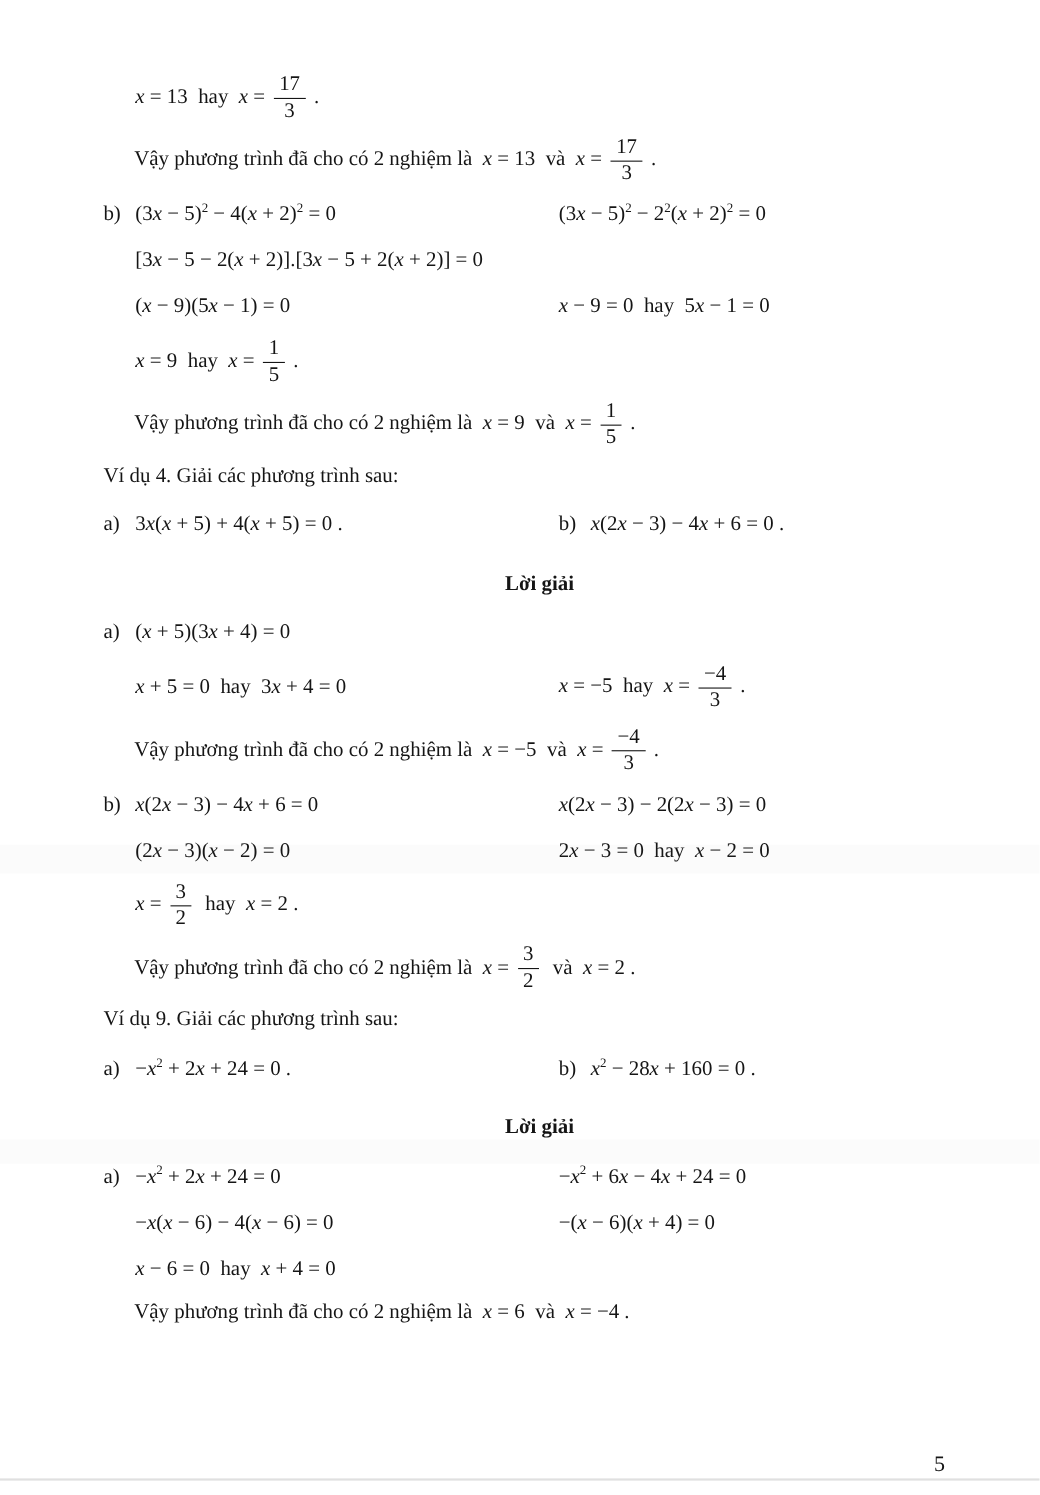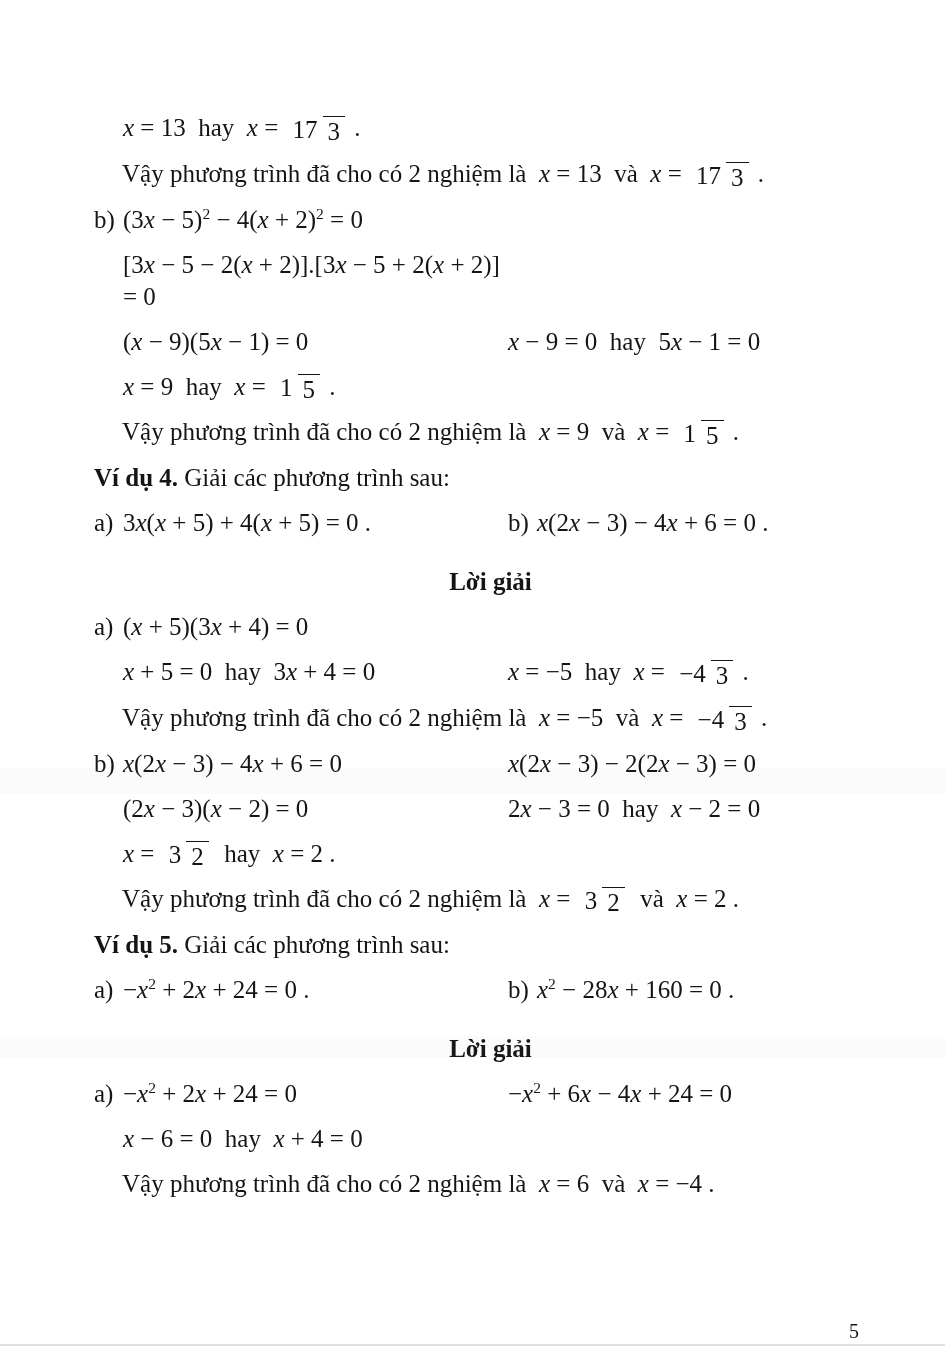--- a/index.html
+++ b/index.html
@@ -7,36 +7,36 @@
     width:945px;height:1359px;
     background:#ffffff;
     font-family:"Liberation Serif", serif;
     color:#151515;
     position:relative;
     overflow:hidden;
   }
   .content{
     position:absolute;
     left:0; top:0; right:0;
-    padding:112px 58px 0 94px;
-    font-size:25px;
+    padding:67px 58px 0 94px;
+    font-size:19px;
     line-height:1.28;
   }
   .row{margin:0 0 13px 0; min-height:29px;}
   .row.two{display:grid;grid-template-columns:29px 385px 1fr;align-items:center;}
   .row.items{display:grid;grid-template-columns:29px 385px 29px 1fr;align-items:center;}
   .row.single{display:grid;grid-template-columns:29px 1fr;align-items:center;}
   .row.para{padding-left:28px;}
   .row.center{text-align:center;font-weight:bold;margin-top:27px;}
-  .row.heading b{font-weight:bold;}
+  .row.heading b{font-weight:normal;}
   .m{white-space:pre-wrap;}
   .m sup{font-size:62%;line-height:0;}
   .vx{font-style:italic;}
   .frac{
-    display:inline-flex;flex-direction:row;
+    display:inline-flex;flex-direction:column;
     text-align:center;vertical-align:middle;
     margin:0 3px;line-height:1.08;
   }
   .frac .fnum{display:block;padding:0 5px 1px 5px;}
   .frac .fden{display:block;border-top:1.4px solid #151515;padding:1px 5px 0 5px;}
   .pageno{
     position:absolute;
     right:86px; bottom:16px;
     font-size:20px;
   }
@@ -50,20 +50,21 @@
 
 <div class="content" id="rows">
     <div class="row single">
       <span class="lab m"></span>
       <span class="m"><span class="vx">x</span> = 13  hay  <span class="vx">x</span> = <span class="frac"><span class="fnum">17</span><span class="fden">3</span></span> .</span>
     </div>
     <div class="row para"><span class="m">Vậy phương trình đã cho có 2 nghiệm là  <span class="vx">x</span> = 13  và  <span class="vx">x</span> = <span class="frac"><span class="fnum">17</span><span class="fden">3</span></span> .</span></div>
     <div class="row two">
       <span class="lab m">b)</span>
       <span class="m">(3<span class="vx">x</span> − 5)<sup>2</sup> − 4(<span class="vx">x</span> + 2)<sup>2</sup> = 0</span>
+      <span class="m">(3<span class="vx">x</span> − 5)<sup>2</sup> − 2<sup>2</sup>(<span class="vx">x</span> + 2)<sup>2</sup> = 0</span>
     </div>
     <div class="row two">
       <span class="lab m"></span>
       <span class="m">[3<span class="vx">x</span> − 5 − 2(<span class="vx">x</span> + 2)].[3<span class="vx">x</span> − 5 + 2(<span class="vx">x</span> + 2)] = 0</span>
     </div>
     <div class="row two">
       <span class="lab m"></span>
       <span class="m">(<span class="vx">x</span> − 9)(5<span class="vx">x</span> − 1) = 0</span>
       <span class="m"><span class="vx">x</span> − 9 = 0  hay  5<span class="vx">x</span> − 1 = 0</span>
     </div>
@@ -98,32 +99,37 @@
     <div class="row two">
       <span class="lab m"></span>
       <span class="m">(2<span class="vx">x</span> − 3)(<span class="vx">x</span> − 2) = 0</span>
       <span class="m">2<span class="vx">x</span> − 3 = 0  hay  <span class="vx">x</span> − 2 = 0</span>
     </div>
     <div class="row single">
       <span class="lab m"></span>
       <span class="m"><span class="vx">x</span> = <span class="frac"><span class="fnum">3</span><span class="fden">2</span></span>  hay  <span class="vx">x</span> = 2 .</span>
     </div>
     <div class="row para"><span class="m">Vậy phương trình đã cho có 2 nghiệm là  <span class="vx">x</span> = <span class="frac"><span class="fnum">3</span><span class="fden">2</span></span>  và  <span class="vx">x</span> = 2 .</span></div>
-    <div class="row heading"><b>Ví dụ 5.</b><span class="m"> Giải các phương trình sau:</span></div>
+    <div class="row heading"><b>Ví dụ 9.</b><span class="m"> Giải các phương trình sau:</span></div>
     <div class="row items">
       <span class="lab m">a)</span>
       <span class="m">−<span class="vx">x</span><sup>2</sup> + 2<span class="vx">x</span> + 24 = 0 .</span>
       <span class="lab m">b)</span>
       <span class="m"><span class="vx">x</span><sup>2</sup> − 28<span class="vx">x</span> + 160 = 0 .</span>
     </div>
     <div class="row center"><b>Lời giải</b></div>
     <div class="row two">
       <span class="lab m">a)</span>
       <span class="m">−<span class="vx">x</span><sup>2</sup> + 2<span class="vx">x</span> + 24 = 0</span>
       <span class="m">−<span class="vx">x</span><sup>2</sup> + 6<span class="vx">x</span> − 4<span class="vx">x</span> + 24 = 0</span>
+    </div>
+    <div class="row two">
+      <span class="lab m"></span>
+      <span class="m">−<span class="vx">x</span>(<span class="vx">x</span> − 6) − 4(<span class="vx">x</span> − 6) = 0</span>
+      <span class="m">−(<span class="vx">x</span> − 6)(<span class="vx">x</span> + 4) = 0</span>
     </div>
     <div class="row two">
       <span class="lab m"></span>
       <span class="m"><span class="vx">x</span> − 6 = 0  hay  <span class="vx">x</span> + 4 = 0</span>
     </div>
     <div class="row para"><span class="m">Vậy phương trình đã cho có 2 nghiệm là  <span class="vx">x</span> = 6  và  <span class="vx">x</span> = −4 .</span></div>
   </div>
 
 <div class="artifact a1"></div>
 <div class="artifact a2"></div>

